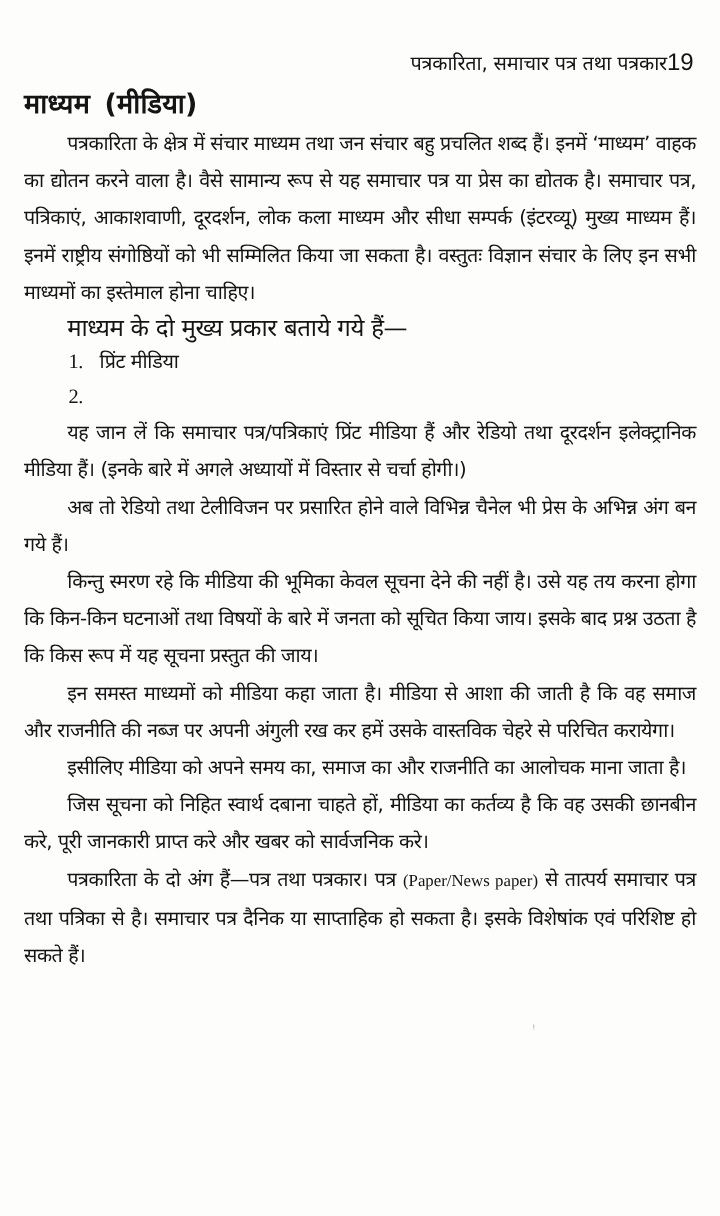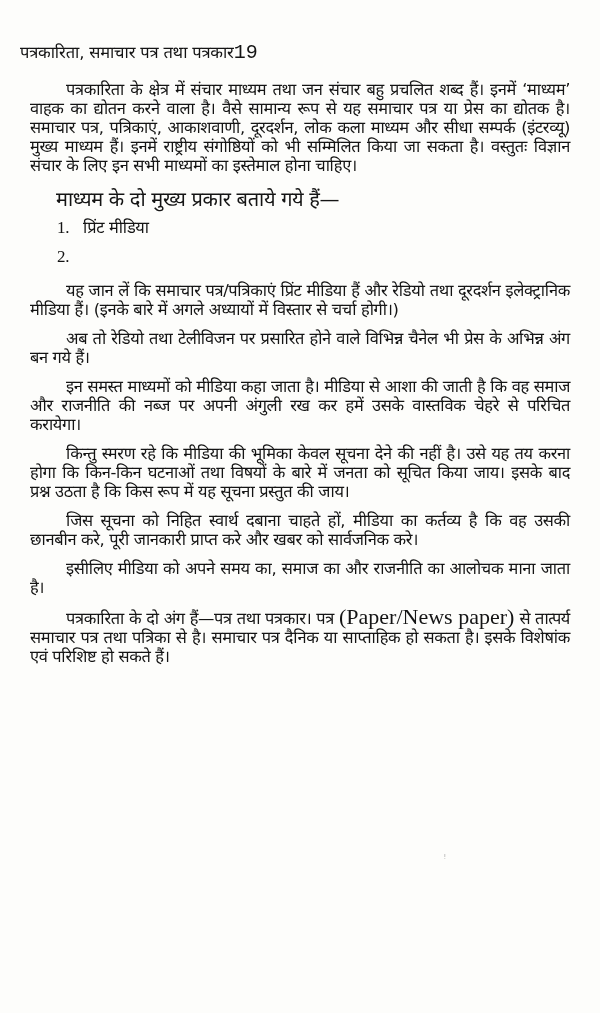--- a/index.html
+++ b/index.html
@@ -24,50 +24,50 @@
       box-sizing: border-box;
       padding: 0 20px 0 20px;
     }
     .running-header {
       position: absolute;
       top: 40px;
       left: 20px;
       right: 20px;
       height: 26px;
       display: flex;
-      justify-content: flex-start;
+      justify-content: flex-end;
       align-items: baseline;
     }
     .running-title {
       font-size: 16.5px;
       letter-spacing: -0.2px;
     }
     .page-number {
-      font-family: Liberation Mono, monospace;
+      font-family: Liberation Sans, sans-serif;
       font-size: 20px;
-      margin-right: 24px;
+      margin-right: 2px;
     }
     .content {
       position: absolute;
       top: 70px;
       left: 20px;
       right: 20px;
     }
     h2.section-heading {
       font-size: 22.5px;
       font-weight: bold;
       margin: 0;
       line-height: 34px;
       letter-spacing: 0.2px;
       word-spacing: 4px;
     }
     p.para {
-      margin: 10px;
+      margin: 0;
       font-size: 16.4px;
-      line-height: 19px;
+      line-height: 31px;
       text-align: justify;
       text-indent: 36px;
       letter-spacing: -0.35px;
     }
     p.para.last-line-left {
       text-align-last: left;
     }
     .s1 { margin-top: 0; }
     .s2 { margin-top: 16px; }
     .s3 { margin-top: 19px; }
@@ -88,21 +88,21 @@
       display: flex;
       letter-spacing: -0.35px;
     }
     .list .num {
       font-family: "Liberation Serif", "DejaVu Serif", serif;
       width: 26px;
       font-size: 17px;
     }
     .latin {
       font-family: "Liberation Serif", "DejaVu Serif", serif;
-      font-size: 22px;
+      font-size: 14px;
       letter-spacing: 0;
     }
     .speck {
       position: absolute;
       color: #9a9a9a;
       font-size: 10px;
     }
   </style>
 </head>
 <body>
@@ -110,40 +110,41 @@
 <div class="page">
 
   <div class="running-header">
     <span class="running-title">पत्रकारिता, समाचार पत्र तथा पत्रकार</span>
     <span class="page-number">19</span>
   </div>
 
   <div class="content">
 
     <section>
+      <h2 class="section-heading s1">माध्यम (मीडिया)</h2>
       <p class="para last-line-left">पत्रकारिता के क्षेत्र में संचार माध्यम तथा जन संचार बहु प्रचलित शब्द हैं। इनमें ‘माध्यम’ वाहक का द्योतन करने वाला है। वैसे सामान्य रूप से यह समाचार पत्र या प्रेस का द्योतक है। समाचार पत्र, पत्रिकाएं, आकाशवाणी, दूरदर्शन, लोक कला माध्यम और सीधा सम्पर्क (इंटरव्यू) मुख्य माध्यम हैं। इनमें राष्ट्रीय संगोष्ठियों को भी सम्मिलित किया जा सकता है। वस्तुतः विज्ञान संचार के लिए इन सभी माध्यमों का इस्तेमाल होना चाहिए।</p>
     </section>
 
     <section>
       <div class="intro-line">माध्यम के दो मुख्य प्रकार बताये गये हैं—</div>
       <ol class="list">
         <li>
           <span class="num">1.</span>
           <span>प्रिंट मीडिया</span>
         </li>
         <li>
           <span class="num">2.</span>
         </li>
       </ol>
       <p class="para last-line-left">यह जान लें कि समाचार पत्र/पत्रिकाएं प्रिंट मीडिया हैं और रेडियो तथा दूरदर्शन इलेक्ट्रानिक मीडिया हैं। (इनके बारे में अगले अध्यायों में विस्तार से चर्चा होगी।)</p>
       <p class="para last-line-left">अब तो रेडियो तथा टेलीविजन पर प्रसारित होने वाले विभिन्न चैनेल भी प्रेस के अभिन्न अंग बन गये हैं।</p>
+      <p class="para last-line-left">किन्तु स्मरण रहे कि मीडिया की भूमिका केवल सूचना देने की नहीं है। उसे यह तय करना होगा कि किन-किन घटनाओं तथा विषयों के बारे में जनता को सूचित किया जाय। इसके बाद प्रश्न उठता है कि किस रूप में यह सूचना प्रस्तुत की जाय।</p>
       <p class="para last-line-left">इन समस्त माध्यमों को मीडिया कहा जाता है। मीडिया से आशा की जाती है कि वह समाज और राजनीति की नब्ज पर अपनी अंगुली रख कर हमें उसके वास्तविक चेहरे से परिचित करायेगा।</p>
-      <p class="para last-line-left">किन्तु स्मरण रहे कि मीडिया की भूमिका केवल सूचना देने की नहीं है। उसे यह तय करना होगा कि किन-किन घटनाओं तथा विषयों के बारे में जनता को सूचित किया जाय। इसके बाद प्रश्न उठता है कि किस रूप में यह सूचना प्रस्तुत की जाय।</p>
+      <p class="para last-line-left">इसीलिए मीडिया को अपने समय का, समाज का और राजनीति का आलोचक माना जाता है।</p>
       <p class="para last-line-left">जिस सूचना को निहित स्वार्थ दबाना चाहते हों, मीडिया का कर्तव्य है कि वह उसकी छानबीन करे, पूरी जानकारी प्राप्त करे और खबर को सार्वजनिक करे।</p>
-      <p class="para last-line-left">इसीलिए मीडिया को अपने समय का, समाज का और राजनीति का आलोचक माना जाता है।</p>
     </section>
 
     <section>
       <p class="para last-line-left"><span>पत्रकारिता के दो अंग हैं—पत्र तथा पत्रकार। पत्र </span><span class="latin">(Paper/News paper)</span><span> से तात्पर्य समाचार पत्र तथा पत्रिका से है। समाचार पत्र दैनिक या साप्ताहिक हो सकता है। इसके विशेषांक एवं परिशिष्ट हो सकते हैं।</span></p>
     </section>
 
   </div>
 
   <span class="speck" style="left:444px; top:852px;">ᵎ</span>
 </div>

